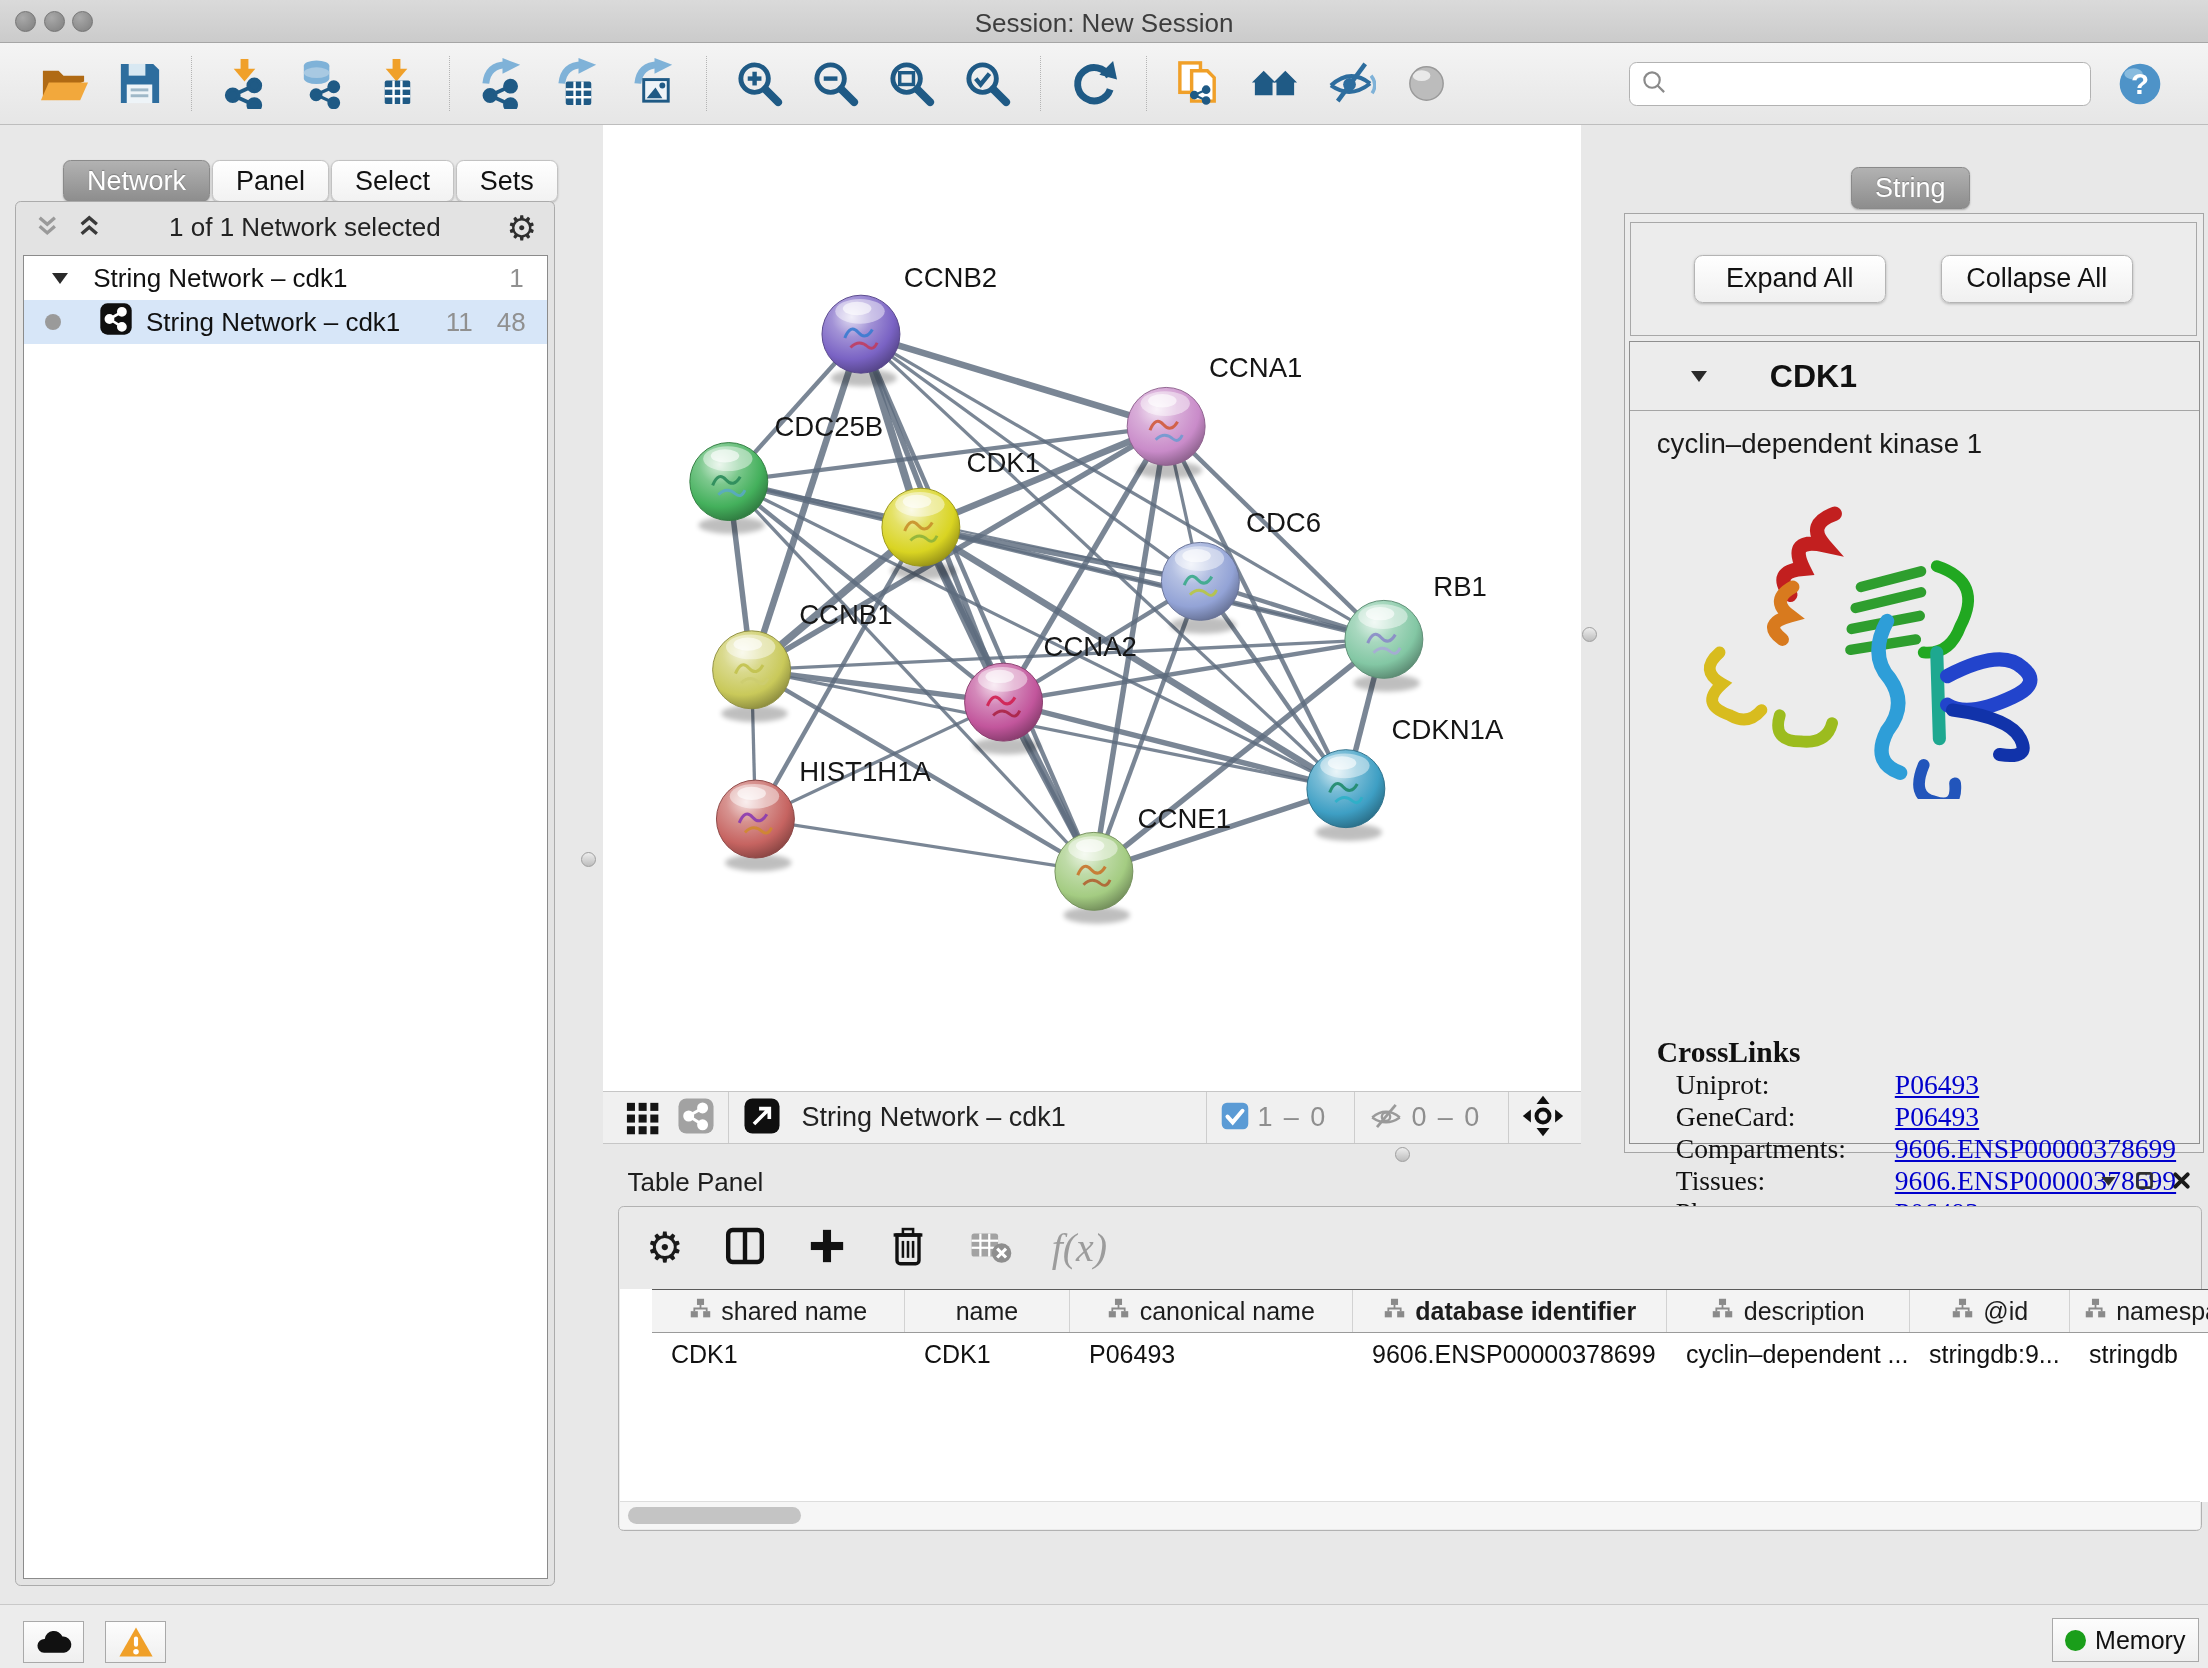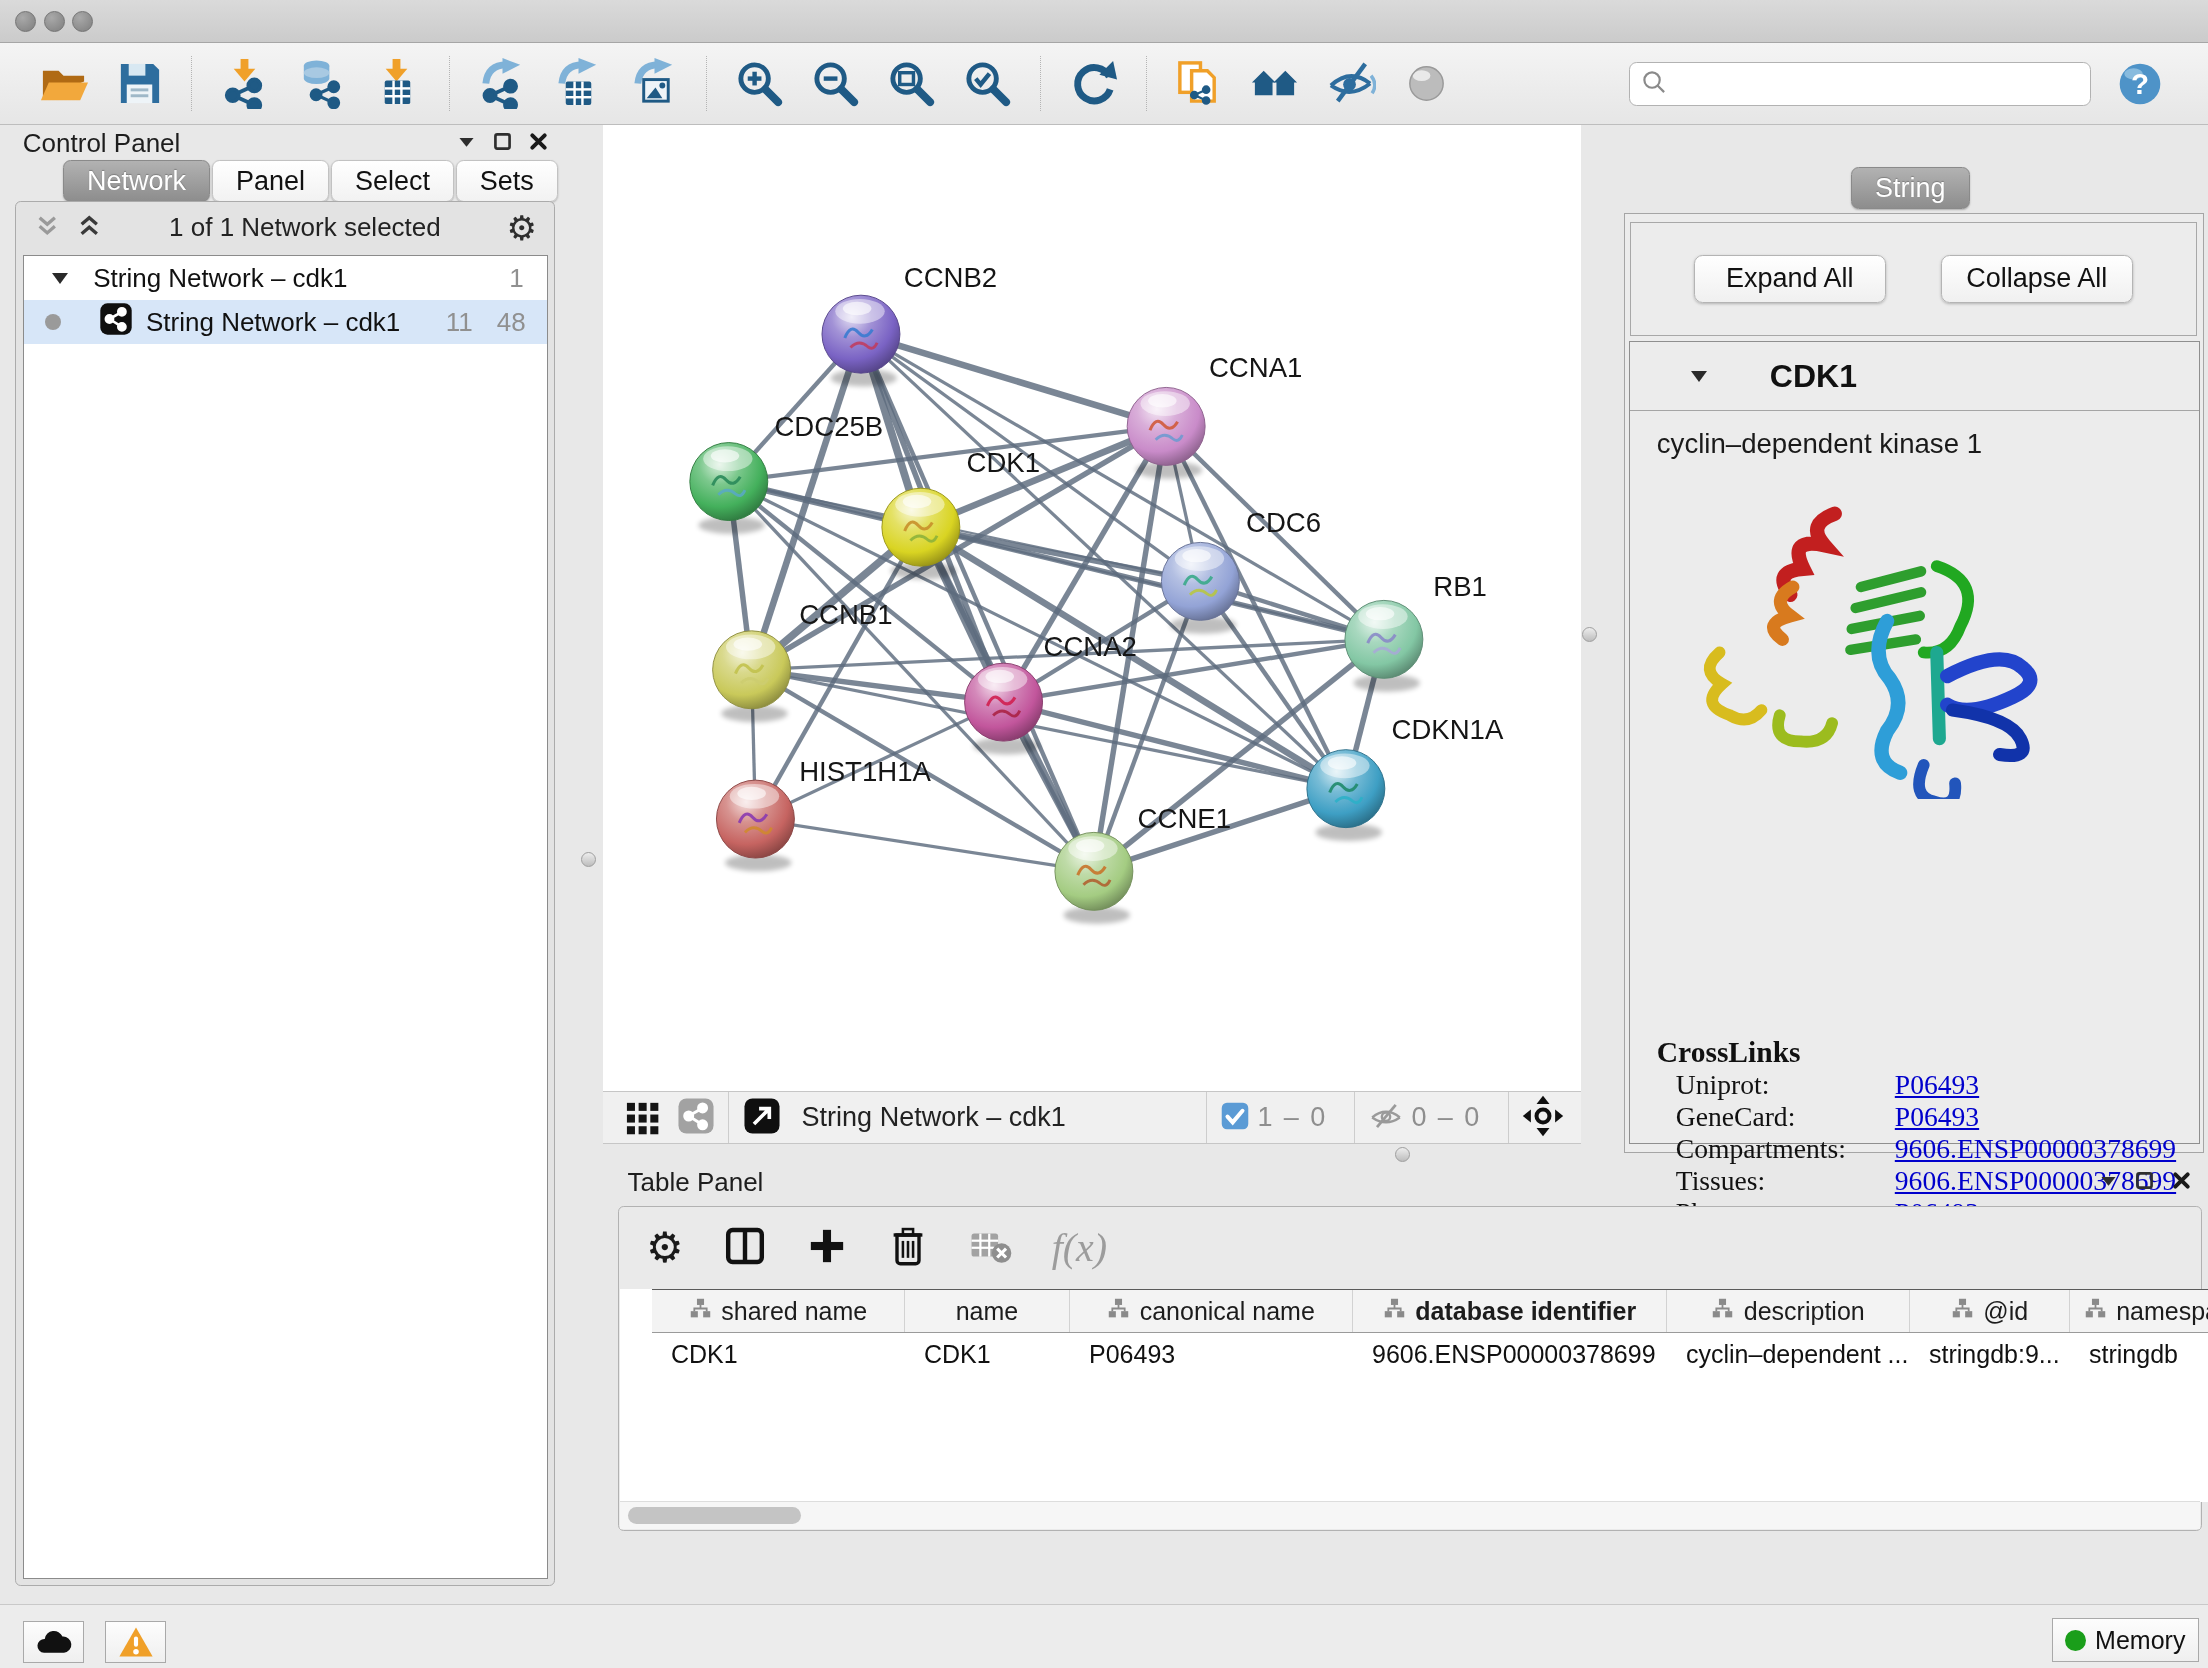--- a/index.html
+++ b/index.html
@@ -73,20 +73,21 @@
 </style>
 </head>
 <body>
 
 <div id="app">
 
   <div id="titlebar">
     <div class="light" style="left:15px"></div>
     <div class="light" style="left:44px"></div>
     <div class="light" style="left:72px"></div>
+    <div id="title-text">Session: New Session</div>
   </div>
 
   <div id="toolbar">
     <div id="tb-icons" style="display:flex;align-items:center;">
         <div class="tb-icon">
           <svg width="51" height="51" viewBox="0 0 52 52">
             <path d="M5 41 V13 h16 l5 5 h21 v6" fill="#b06a14"></path>
             <path d="M3 43 l8-18 h40 l-8 18 z" fill="#f2a83c"></path>
           </svg>
         </div>
@@ -269,34 +270,20 @@
     </div>
     <div id="help-btn" class="tb-icon">
       <svg width="48" height="48" viewBox="0 0 52 52">
           <circle cx="26" cy="26" r="22" fill="#4e93c8"></circle>
           <ellipse cx="19" cy="15" rx="10" ry="6" fill="#9cc8e6" opacity=".75"></ellipse>
           <text x="26" y="37" font-size="32" font-weight="bold" fill="#fff" text-anchor="middle" font-family="Liberation Sans,sans-serif">?</text>
         </svg>
     </div>
   </div>
 
-  <div id="cp-header">
-    <span class="phead-title">Control Panel</span>
-    <span class="phead-icons">
-      <span><svg width="23" height="23" viewBox="0 0 26 26">
-            <polygon points="5,9 21,9 13,19" fill="#2e2e2e"></polygon>
-          </svg></span>
-      <span><svg width="23" height="23" viewBox="0 0 26 26">
-            <rect x="5" y="5" width="16" height="16" rx="2" fill="none" stroke="#2e2e2e" stroke-width="3"></rect>
-          </svg></span>
-      <span><svg width="23" height="23" viewBox="0 0 26 26">
-            <path d="M6 6 L20 20 M20 6 L6 20" stroke="#1a1a1a" stroke-width="4.5" stroke-linecap="round"></path>
-          </svg></span>
-    </span>
-  </div>
   <div id="cp-tabs">
       <div class="tab sel" style="margin-right: 1.9px;">Network</div>
       <div class="tab" style="margin-right: 1.9px;">Panel</div>
       <div class="tab" style="margin-right: 1.9px;">Select</div>
       <div class="tab" style="margin-right: 1.9px;">Sets</div>
     </div>
   <div id="cp-box">
     <div id="cp-toolrow">
       <span style="margin-right:13.3px">
         <svg width="28.5" height="28.5" viewBox="0 0 30 30">

